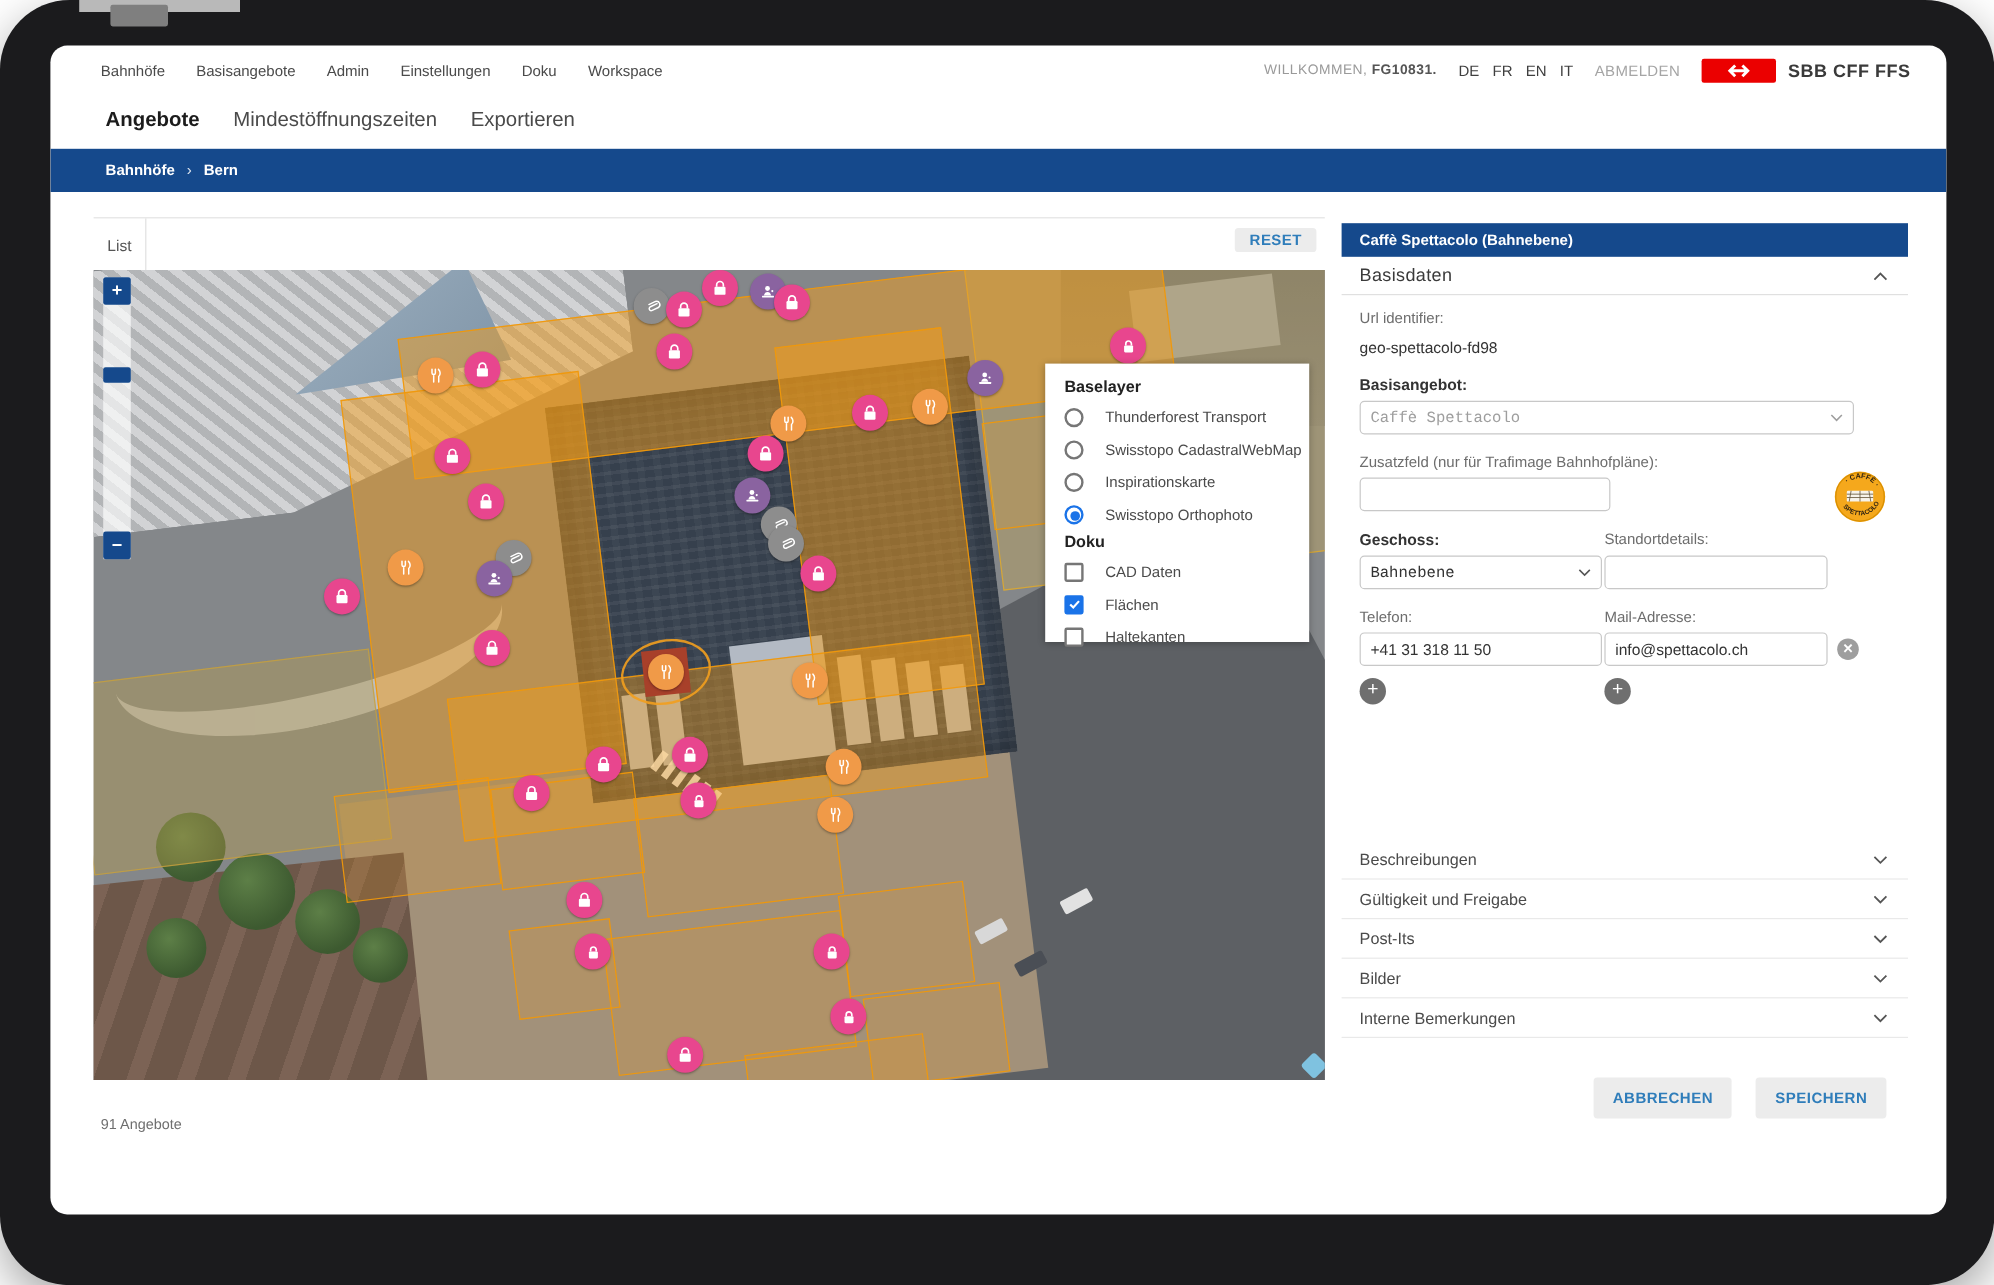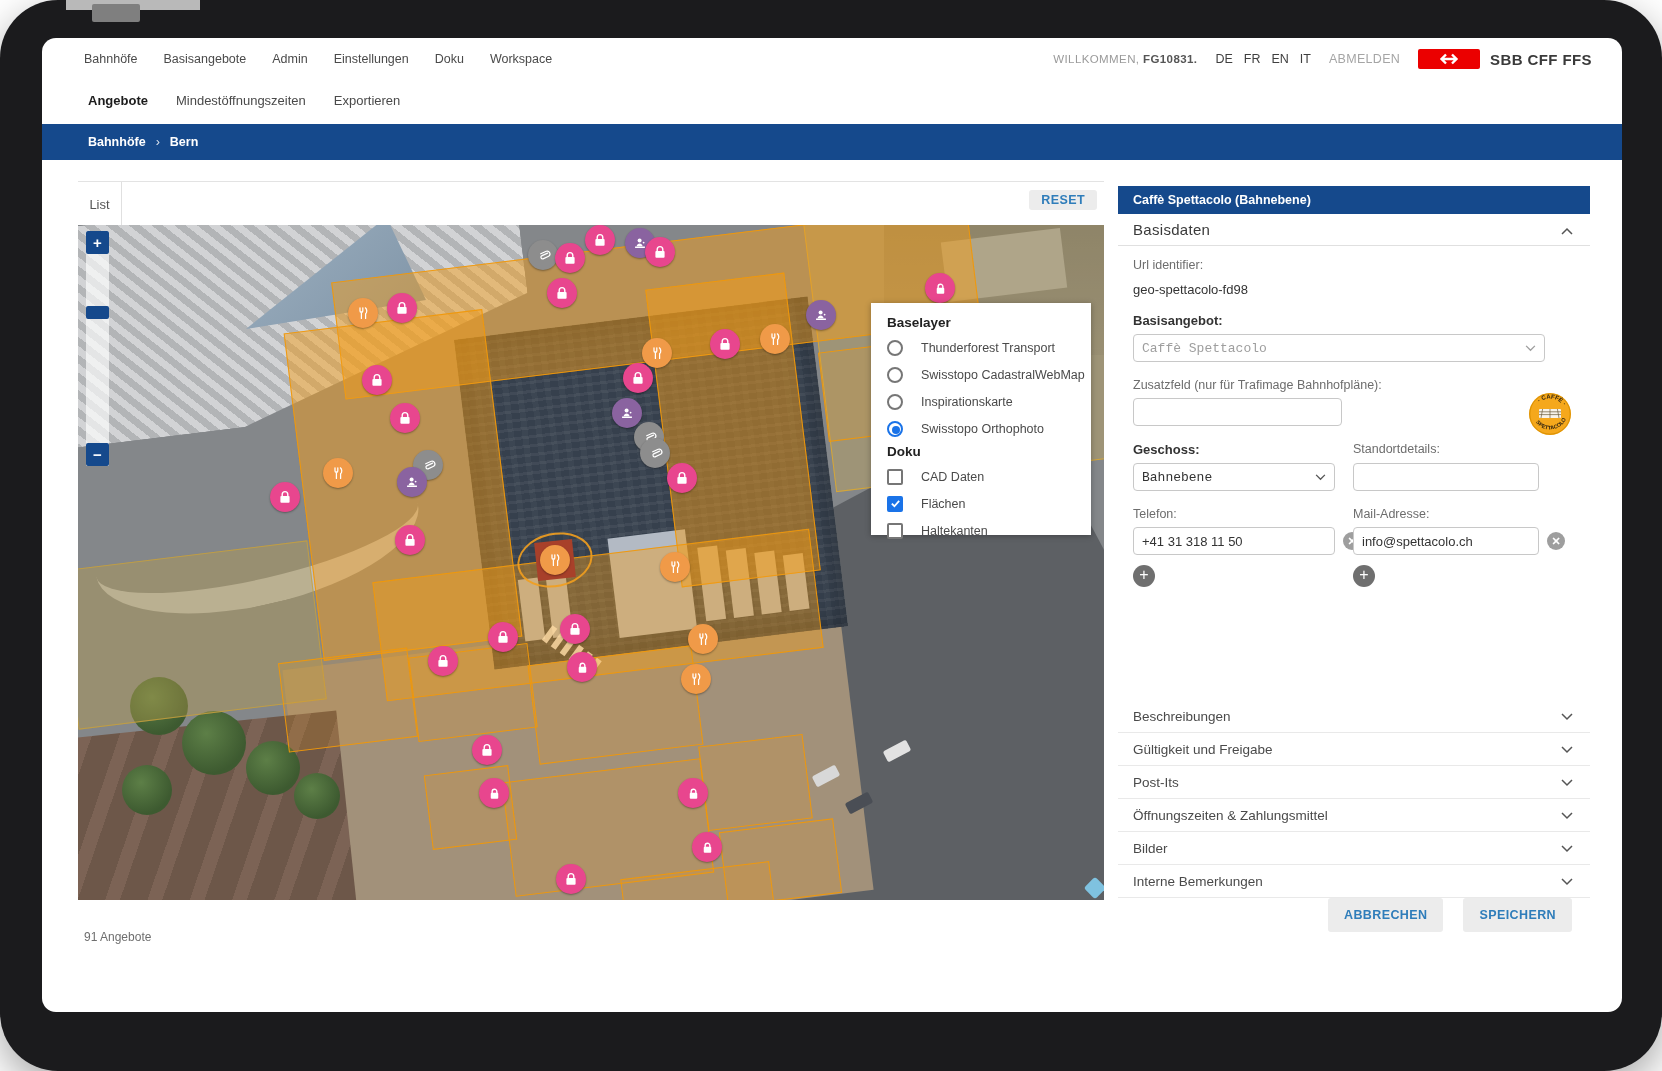--- a/index.html
+++ b/index.html
@@ -22,21 +22,21 @@
   .welcome { font-size:11.5px; color:#9a9a9a; letter-spacing:.4px; }
   .welcome b { color:#555; }
   .langs { display:flex; gap:11px; font-size:12.5px; color:#3f3f3f; font-weight:400; }
   .logout { font-size:12.5px; color:#a5a5a5; letter-spacing:.3px; }
   .sbb { display:flex; align-items:center; gap:10px; }
   .sbb .flag { width:62px; height:20px; background:#eb0000; border-radius:2px; display:flex; align-items:center; justify-content:center; }
   .sbb .brand { font-size:15px; font-weight:700; color:#3a3a3a; letter-spacing:.4px; }
 
   
   .subnav { position:absolute; left:0; top:42px; width:100%; height:40px; display:flex; align-items:center; gap:28px; padding-left:46px; }
-  .subnav span { font-size:13px; color:#4a4a4a; }
+  .subnav span { font-size:17px; color:#4a4a4a; }
   .subnav span.active { font-weight:700; color:#1c1c1c; }
 
   
   .breadcrumb { position:absolute; left:0; top:86px; width:100%; height:36px; background:#15498c; display:flex; align-items:center; gap:10px; padding-left:46px; }
   .breadcrumb span { color:#fff; font-size:12.5px; font-weight:700; }
   .breadcrumb .sep { font-weight:400; opacity:.85; }
 
   
   .listbar { position:absolute; left:36px; top:143px; width:1026px; height:44px; border-top:1px solid #e3e3e3; background:#fff; }
   .list-tab { position:absolute; left:0; top:0; height:44px; width:44px; border-right:1px solid #e0e0e0; display:flex; align-items:center; justify-content:center; font-size:13px; color:#555;text-align:right; }
@@ -106,21 +106,21 @@
   .lbl { font-size:12.5px; color:#6d6d6d; margin-top:16px; }
   .lbl.b { font-weight:700; color:#333; font-size:13px; }
   .val { font-size:13px; color:#333; margin-top:10px; }
   .txt, .sel { height:28px; border:1px solid #c8c8c8; border-radius:4px; font-size:13px; color:#333; padding:0 8px; font-family:"Liberation Sans",sans-serif; background:#fff; width:100%; }
   .sel { display:flex; align-items:center; justify-content:space-between; cursor:pointer;font-family:Liberation Mono, monospace; }
   .sel.dis span { color:#9e9e9e; }
   .mt6 { margin-top:6px; } 
   .w412 { width:412px; } .w209 { width:209px; }
   .zrow { position:relative; }
   .biglogo { position:absolute; right:-10px; top:14px; width:44px; height:44px; }
-  .grid2 { display:grid; grid-template-columns:202px 186px; column-gap:18px; }
+  .grid2 { display:grid; grid-template-columns:202px 186px; column-gap:2px; }
   .fwrap { position:relative; }
   .clear { position:absolute; right:-26px; top:5px; width:18px; height:18px; border-radius:50%; background:#9e9e9e; color:#fff; font-size:11px; font-weight:700; display:flex; align-items:center; justify-content:center; cursor:pointer; line-height:1; }
   .plus { width:22px; height:22px; border-radius:50%; background:#6f6f6f; color:#fff; font-size:16px; display:flex; align-items:center; justify-content:center; margin-top:10px; cursor:pointer; line-height:1; padding-bottom:2px; }
   .sections { position:absolute; left:0; right:0; top:514px; }
   .c-sec { height:33px; display:flex; align-items:center; padding:0 17px 0 15px; border-bottom:1px solid #e9e9e9; cursor:pointer; }
   .c-sec span { font-size:13.5px; color:#4a4a4a; }
   .c-sec .chev { margin-left:auto; }
   .actions { position:absolute; right:18px; top:712px; display:flex; gap:20px; }
   .actions .btn { height:34px; padding:0 16px; }
 </style>
@@ -604,26 +604,20 @@
                 <path d="M1 1l5 5 5-5" stroke="#555" stroke-width="1.5" fill="none"></path>
               </svg></span>
         </div>
         <div class="c-sec">
           <span>Post-Its</span>
           <span class="chev"><svg width="12" height="8" viewBox="0 0 12 8">
                 <path d="M1 1l5 5 5-5" stroke="#555" stroke-width="1.5" fill="none"></path>
               </svg></span>
         </div>
         <div class="c-sec">
-          <span>Öffnungszeiten &amp; Zahlungsmittel</span>
-          <span class="chev"><svg width="12" height="8" viewBox="0 0 12 8">
-                <path d="M1 1l5 5 5-5" stroke="#555" stroke-width="1.5" fill="none"></path>
-              </svg></span>
-        </div>
-        <div class="c-sec">
           <span>Bilder</span>
           <span class="chev"><svg width="12" height="8" viewBox="0 0 12 8">
                 <path d="M1 1l5 5 5-5" stroke="#555" stroke-width="1.5" fill="none"></path>
               </svg></span>
         </div>
         <div class="c-sec">
           <span>Interne Bemerkungen</span>
           <span class="chev"><svg width="12" height="8" viewBox="0 0 12 8">
                 <path d="M1 1l5 5 5-5" stroke="#555" stroke-width="1.5" fill="none"></path>
               </svg></span>

